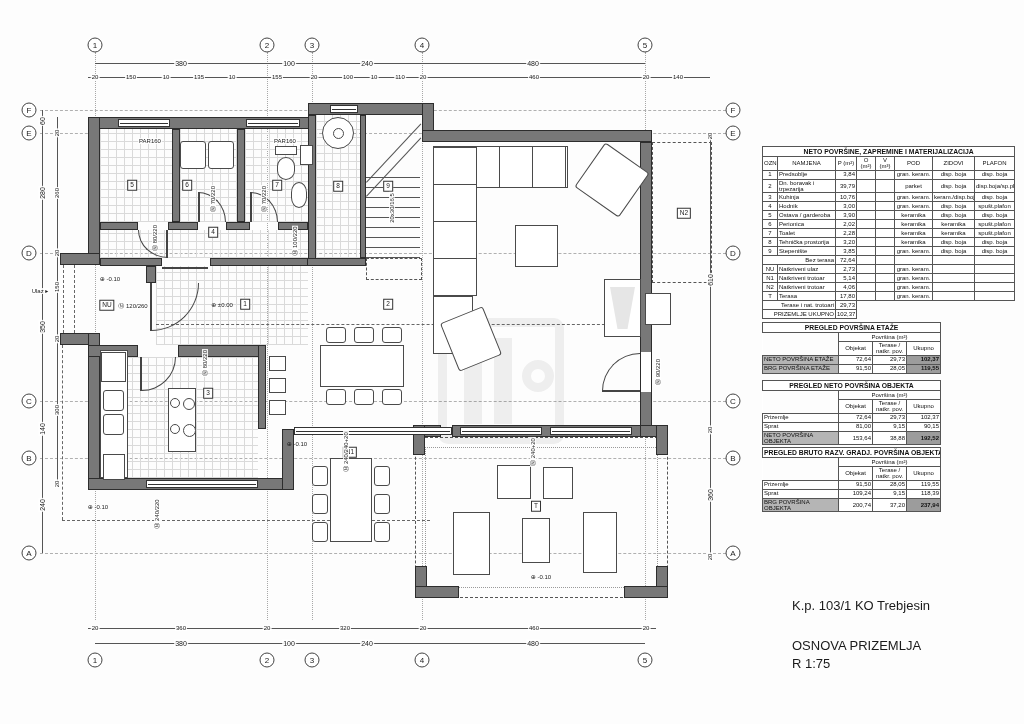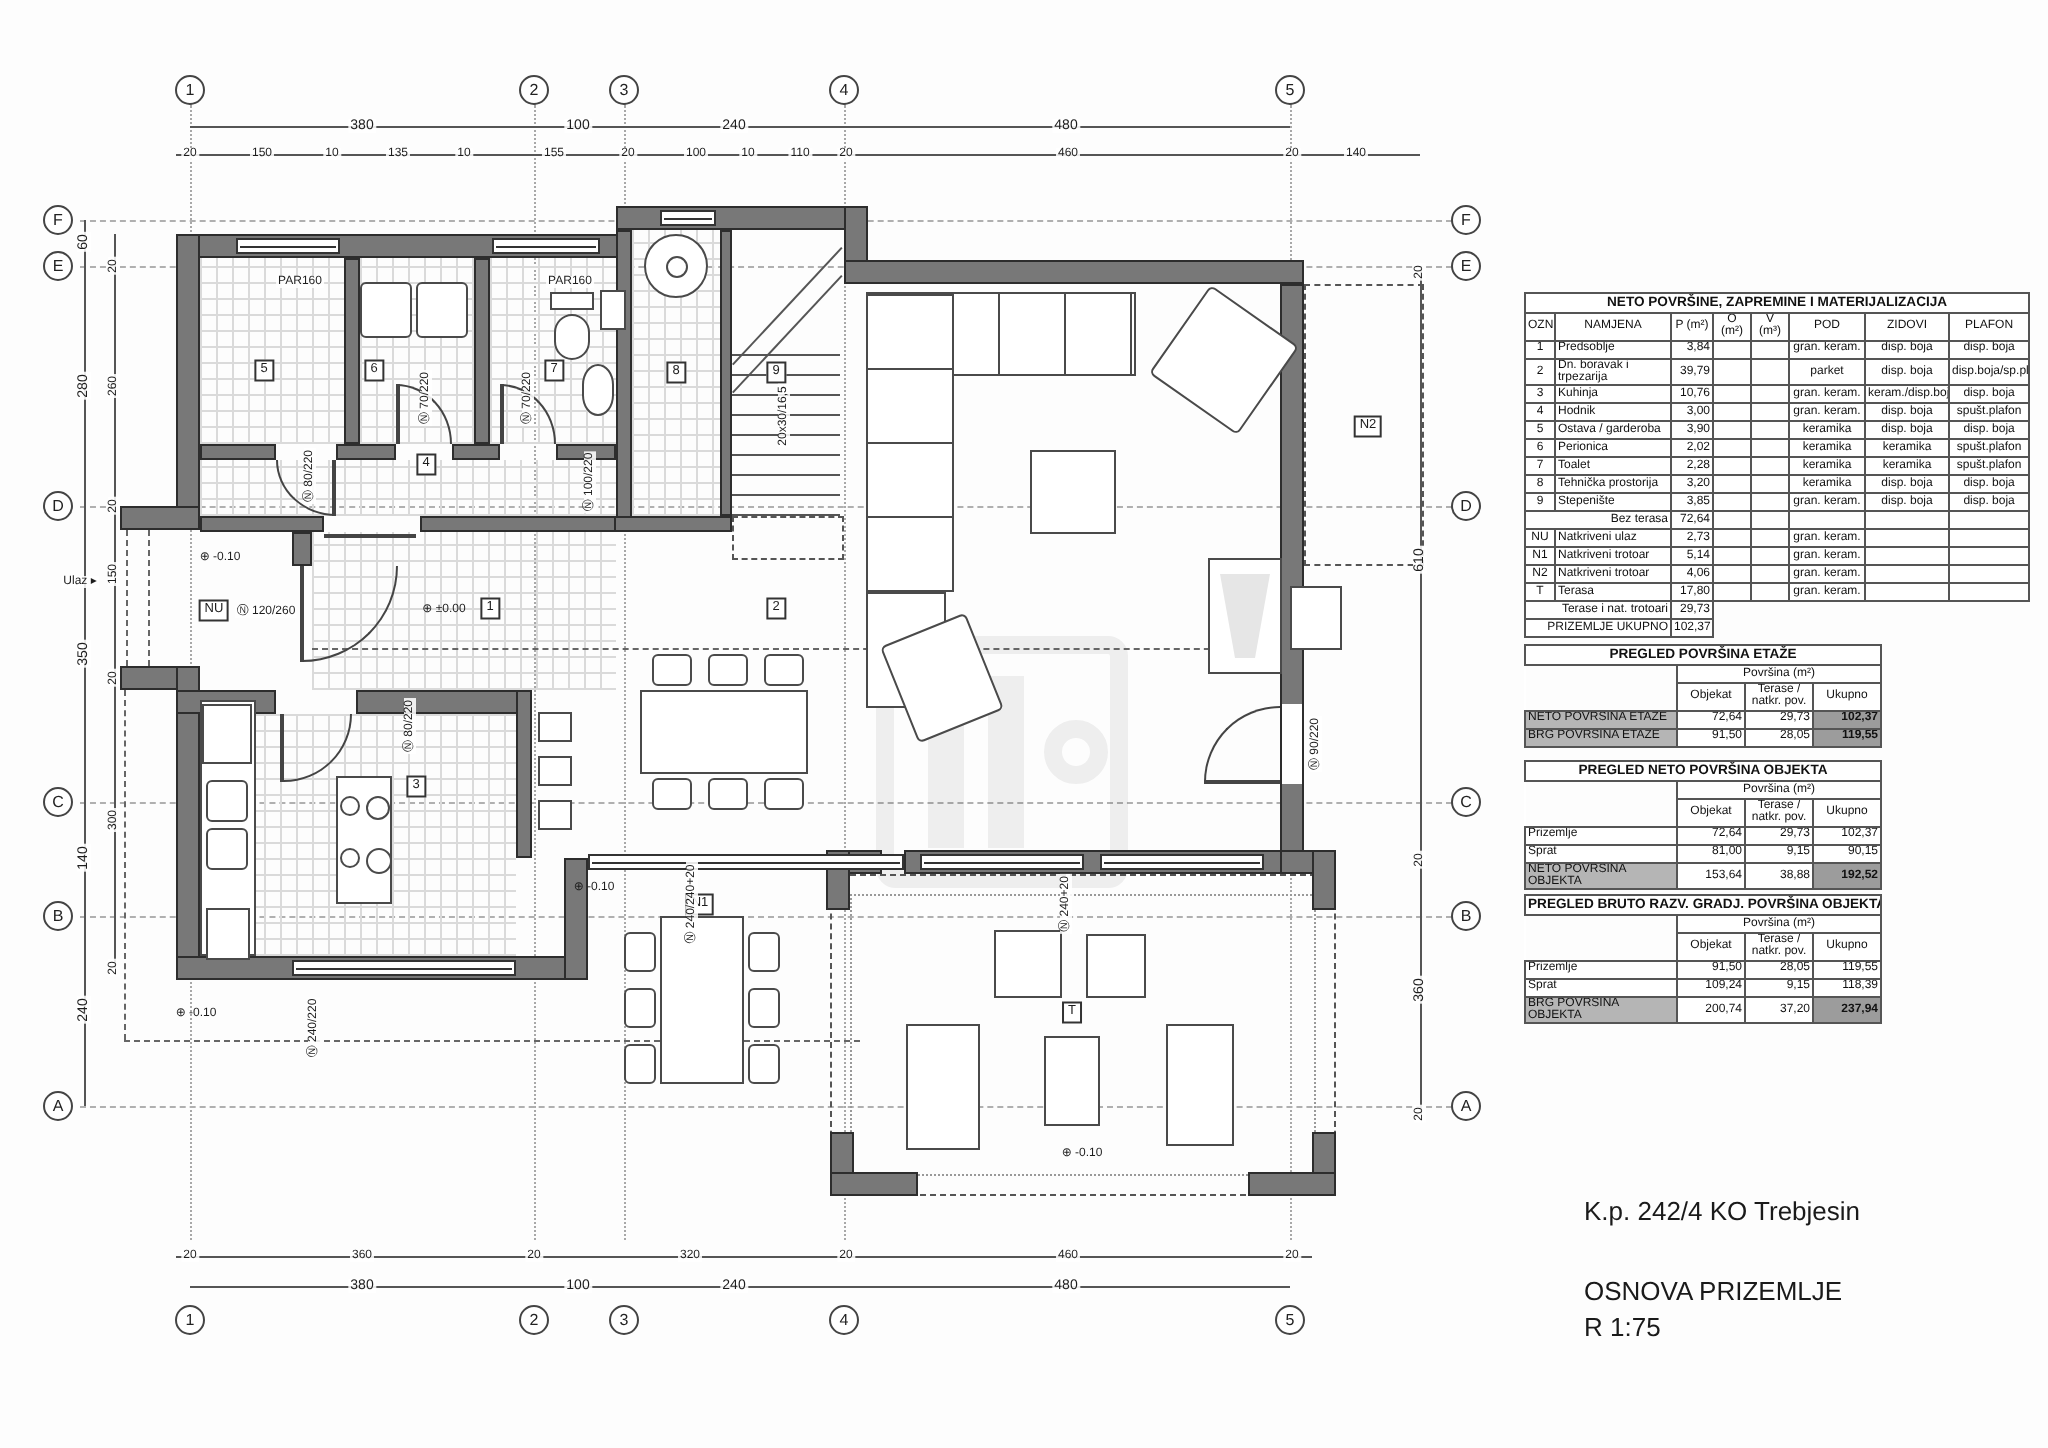--- a/index.html
+++ b/index.html
@@ -630,16 +630,16 @@
         </tr>
         <tr>
           <td class="lab">BRG POVRŠINA OBJEKTA</td>
           <td class="r">200,74</td>
           <td class="r">37,20</td>
           <td class="r tot">237,94</td>
         </tr>
       </tbody>
   </table>
 
-  <div class="tblock" style="left:792px;top:598px">K.p. 242/4 KO Trebjesin</div>
-  <div class="tblock" style="left:792px;top:638px">OSNOVA PRIZEMLJE</div>
+  <div class="tblock" style="left:792px;top:598px">K.p. 103/1 KO Trebjesin</div>
+  <div class="tblock" style="left:792px;top:638px">OSNOVA PRIZEMLJA</div>
   <div class="tblock" style="left:792px;top:656px">R 1:75</div>
 </div>
 
 </body></html>

